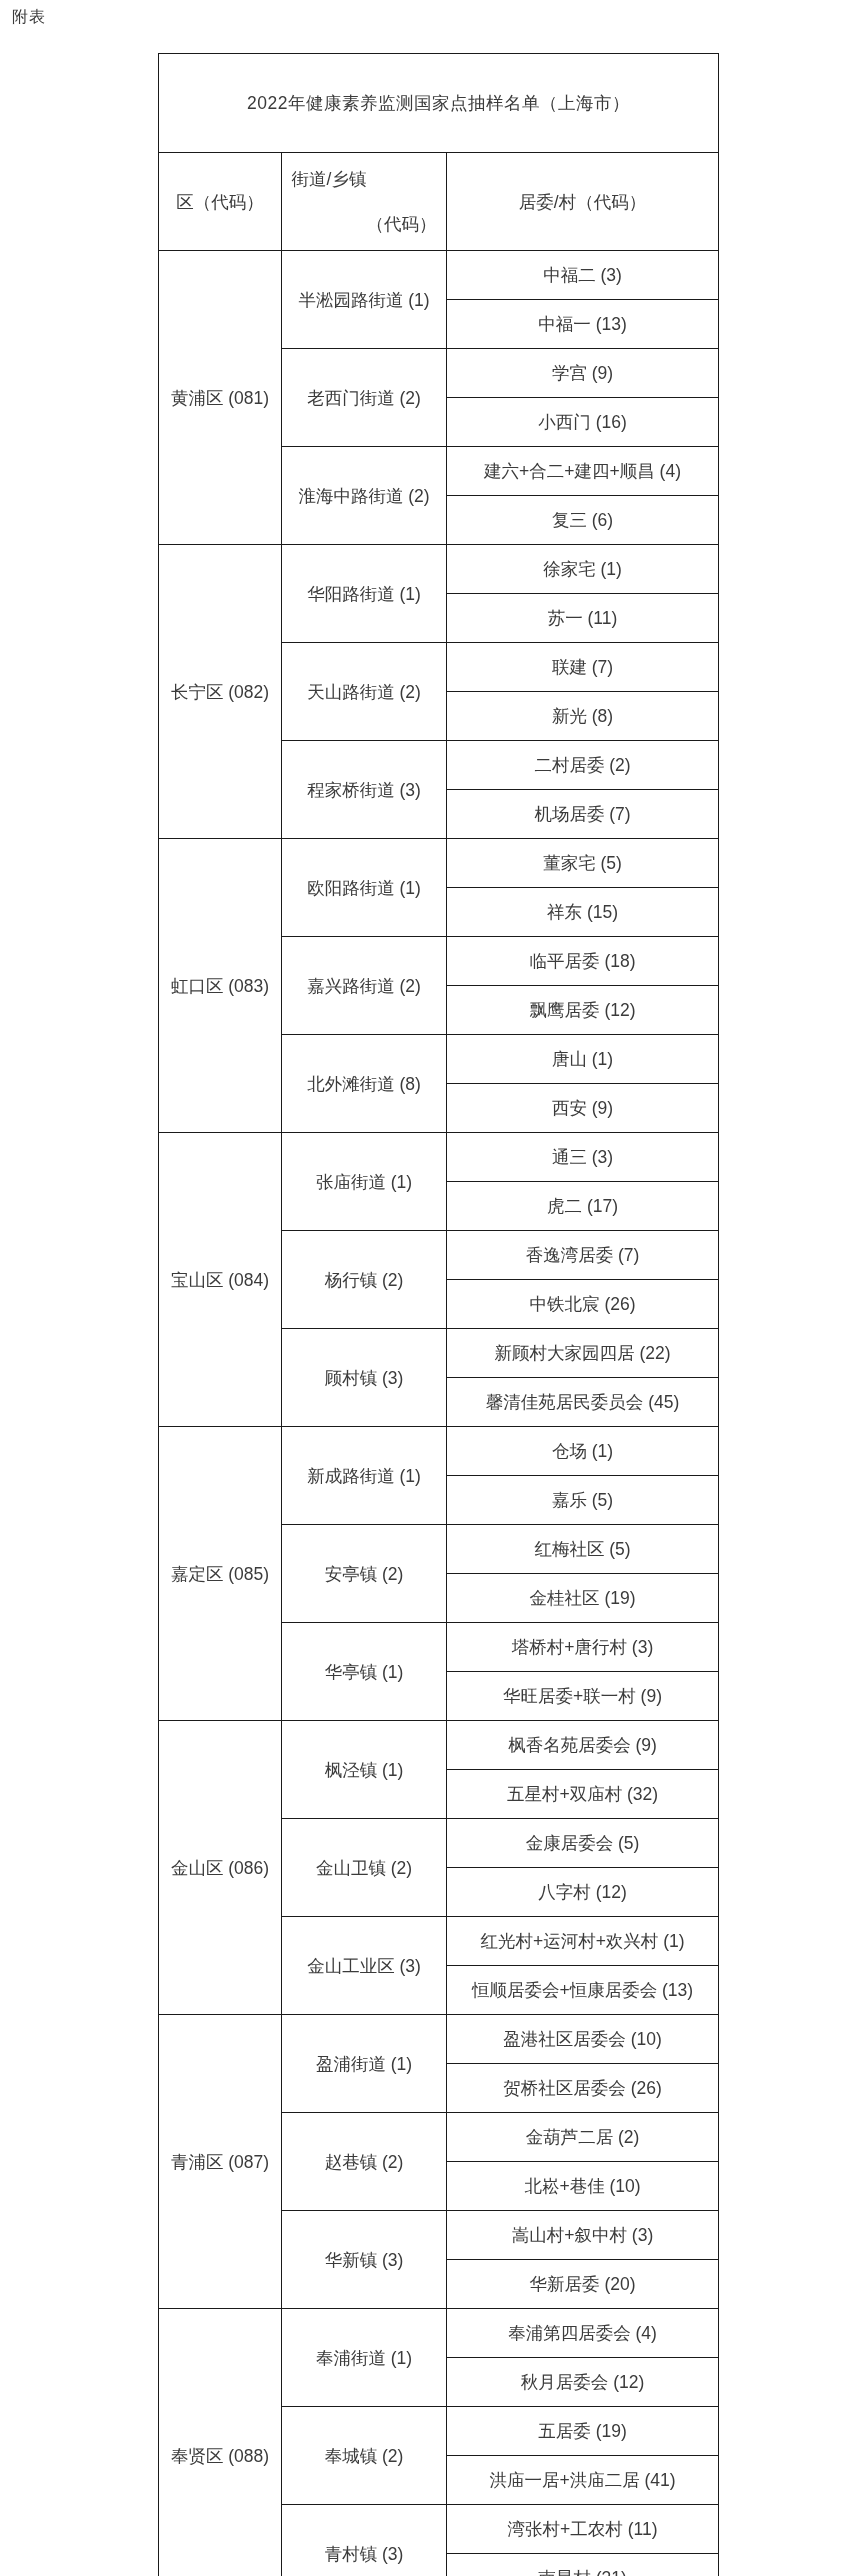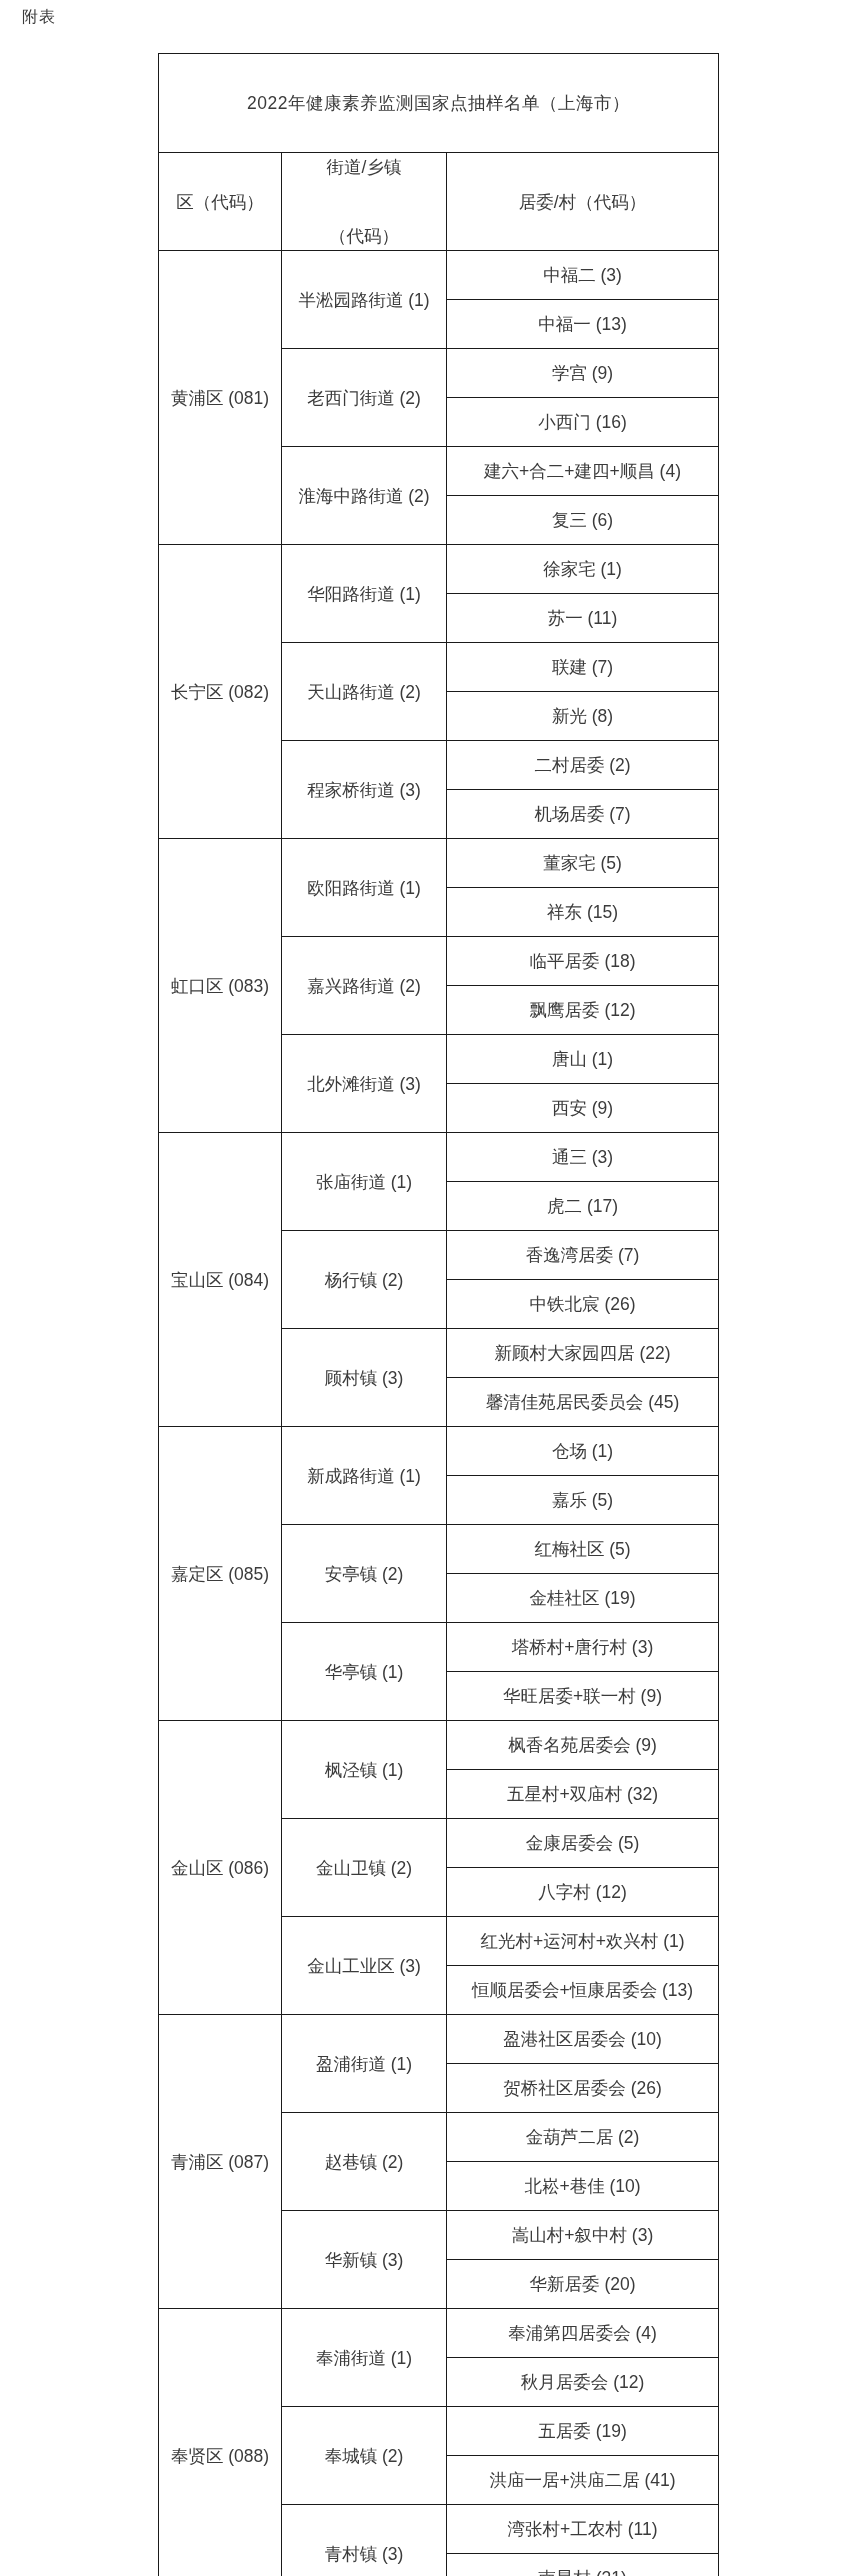--- a/index.html
+++ b/index.html
@@ -12,21 +12,20 @@
     color: #3b3b3b;
     position: relative;
   }
   .top-label {
     position: absolute;
     left: 12px;
     top: 7.2px;
     font-size: 16px;
     letter-spacing: 1px;
     color: #3b3b3b;
-    margin-left: 10px;
   }
   table.sampling {
     position: absolute;
     left: 158px;
     top: 53px;
     width: 560px;
     border-collapse: collapse;
     table-layout: fixed;
   }
   table.sampling td {
@@ -41,21 +40,21 @@
   td.title-cell {
     height: 98px;
     vertical-align: top;
     padding-top: 12.4px;
     font-size: 18.5px;
     letter-spacing: 0.5px;
   }
   tr.header-row td { height: 97px; }
   .street-header-inner {
     display: flex;
-    flex-direction: column;
+    flex-direction: row;
     justify-content: center;
   }
   .street-header-line2 { margin-top: 45px; }
   tr.leaf { height: 49px; }
 </style>
 </head>
 <body>
 
 <div class="top-label">附表</div>
 
@@ -141,21 +140,21 @@
         <td>祥东 (15)</td>
       </tr>
     <tr class="leaf">
       <td rowspan="2">嘉兴路街道 (2)</td>
       <td>临平居委 (18)</td>
     </tr>
     <tr class="leaf">
         <td>飘鹰居委 (12)</td>
       </tr>
     <tr class="leaf">
-      <td rowspan="2">北外滩街道 (3)</td>
+      <td rowspan="2">北外滩街道 (8)</td>
       <td>唐山 (1)</td>
     </tr>
     <tr class="leaf">
         <td>西安 (9)</td>
       </tr>
   </tbody>
 
   <tbody>
     <tr class="leaf">
       <td rowspan="6">宝山区 (084)</td>

